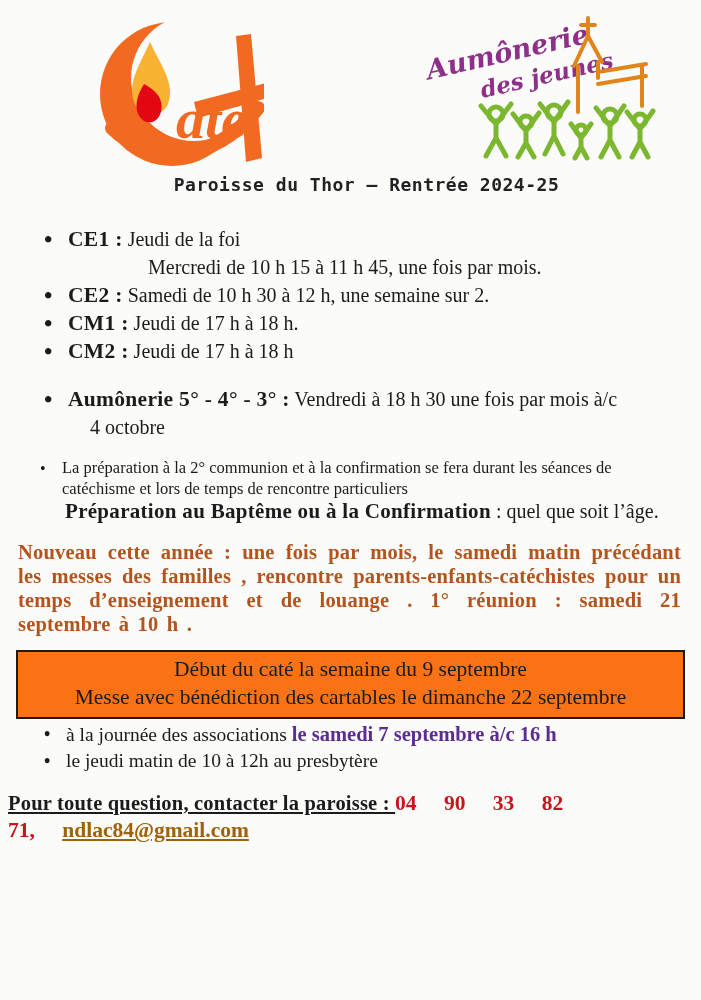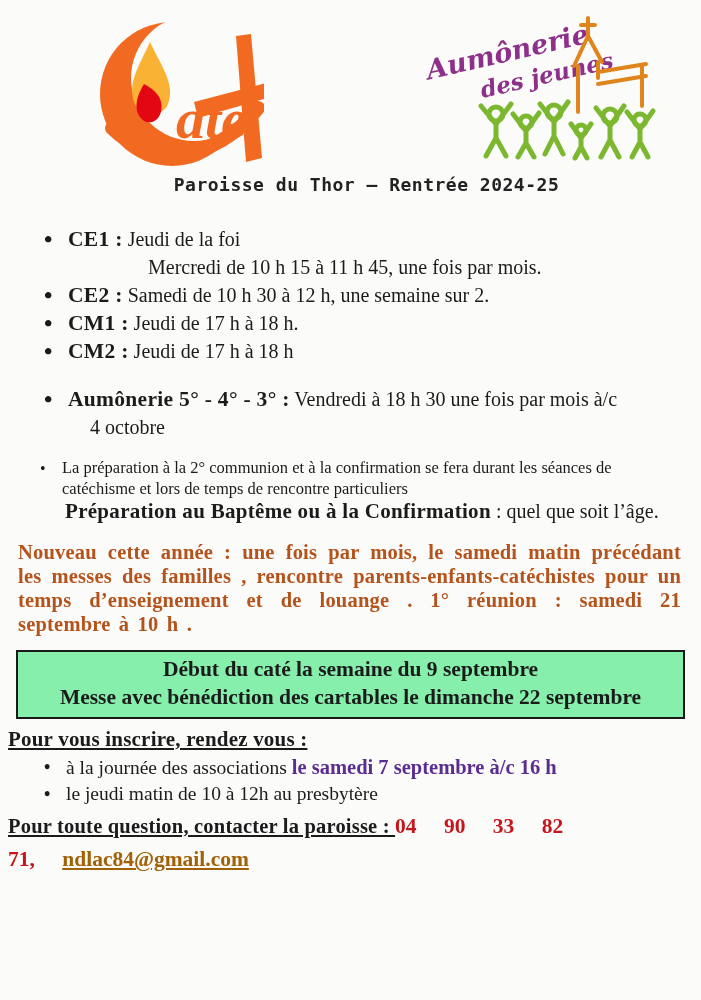--- a/index.html
+++ b/index.html
@@ -53,40 +53,40 @@
   .nouveau{
     margin:16px 20px 0 18px;
     font-size:20.5px;line-height:24px;font-weight:bold;
     color:#b4531c;text-align:justify;word-spacing:3px;letter-spacing:0.2px;
   }
 
   
   .box{
     margin:14px 16px 0 16px;
     border:2.5px solid #1a1a1a;
-    background:#86efac;
-    text-align:center;font-weight:bold;
+    background:#f97316;
+    text-align:center;font-weight:normal;
     font-size:21.5px;line-height:28px;
     padding:3px 26px 6px;
   }
 
   
   .inscr-heading{
     margin:8px 0 0 8px;
     font-size:21px;font-weight:bold;text-decoration:underline;letter-spacing:0.2px;
   }
   .inscr-list{margin:2px 0 0 44px;}
   .inscr-list li{position:relative;padding-left:22px;font-size:19.5px;line-height:26px;}
   .inscr-list li::before{
     content:"\2022";position:absolute;left:0;top:0;
     font-size:18px;font-weight:bold;line-height:26px;
   }
   .purple{font-weight:bold;font-size:20.5px;color:#5c2d91;}
 
-  .contact{margin:3px 6px 0 8px;font-size:20.5px;line-height:33px;}
+  .contact{margin:16px 6px 0 8px;font-size:20.5px;line-height:27px;}
   .c-head{font-weight:bold;text-decoration:underline;letter-spacing:0.2px;}
   .phone{font-weight:bold;color:#c4161c;word-spacing:22px;font-size:21.5px;}
   .email{font-weight:bold;color:#a16207;text-decoration:underline;font-size:21.5px;cursor:pointer;}
 </style>
 </head>
 <body>
 
 <div class="page">
 
   <div class="header">
@@ -173,21 +173,20 @@
     </li>
   </ul>
 
   <p class="nouveau">Nouveau cette année : une fois par mois, le samedi matin précédant les messes des familles , rencontre  parents-enfants-catéchistes pour un temps d’enseignement et de louange .  1° réunion : samedi 21 septembre à 10 h .</p>
 
   <div class="box">
     <div>Début du caté la semaine du 9 septembre</div>
     <div>Messe avec bénédiction des  cartables le dimanche 22 septembre</div>
   </div>
 
-  <div class="inscr-heading">Pour vous inscrire, rendez vous : </div>
   <ul class="inscr-list">
     <li>
       <span>à la journée des associations </span><span class="purple">le samedi 7 septembre à/c 16 h</span>
     </li>
     <li>
       <span>le jeudi matin de 10 à 12h au presbytère</span>
     </li>
   </ul>
 
   <p class="contact">

